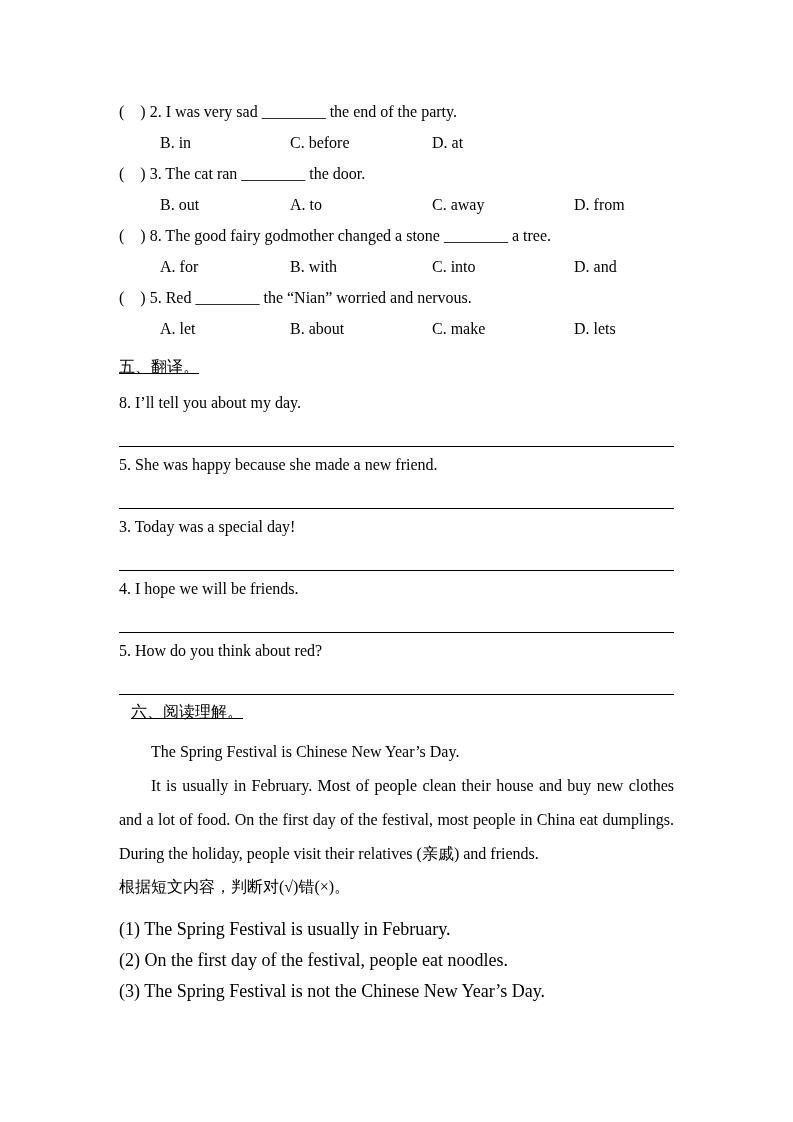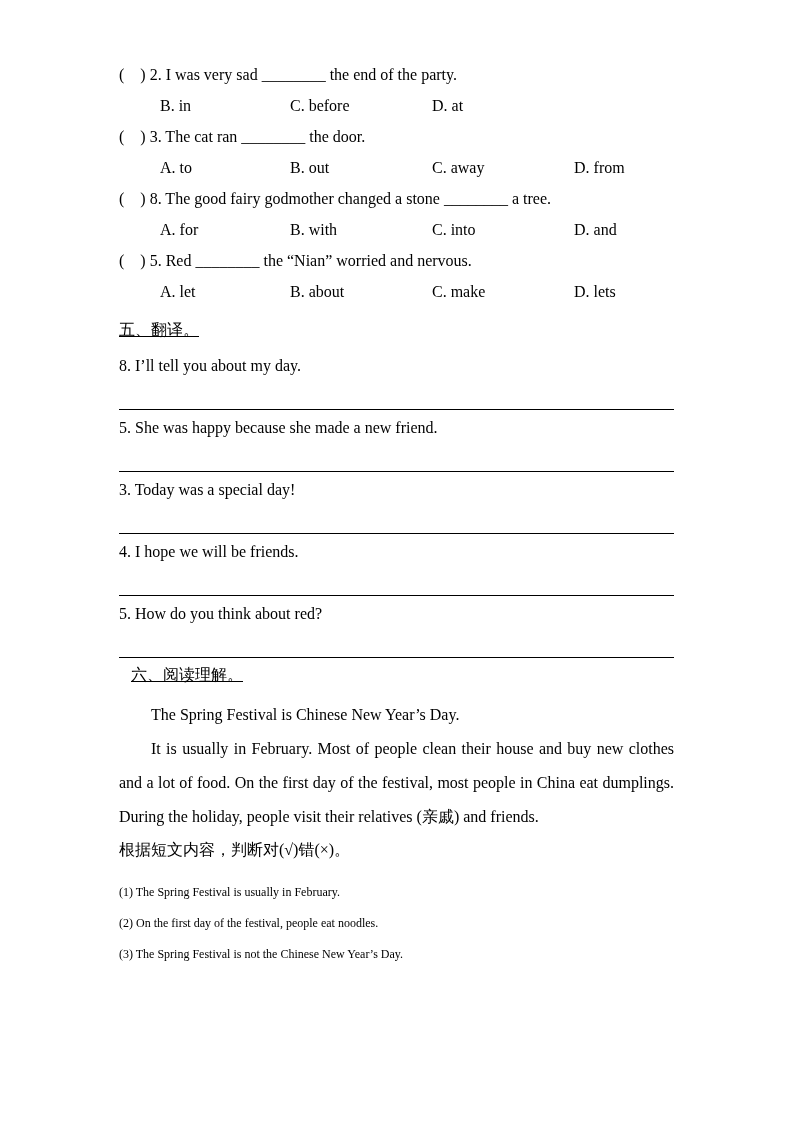--- a/index.html
+++ b/index.html
@@ -4,61 +4,61 @@
 <style>
   * { margin: 0; padding: 0; box-sizing: border-box; }
   html, body { background: #ffffff; }
   body {
     width: 793px; height: 1122px;
     font-family: "Liberation Serif", "DejaVu Serif", serif;
     color: #000000;
   }
   .page {
     width: 793px; height: 1122px;
-    padding: 59px 119px 0 119px;
+    padding: 96px 119px 0 119px;
     background: #ffffff;
     overflow: hidden;
   }
   .txt { font-size: 16px; line-height: 31px; white-space: pre-wrap; }
   .mc-options {
     display: grid;
     grid-template-columns: 130px 142px 142px 1fr;
     padding-left: 41px;
     font-size: 16px; line-height: 31px;
   }
   .sec-title { font-size: 16px; line-height: 31px; margin: 7px 0 5px 0; text-decoration: underline; }
   .t-item + .t-item { margin-top: 2px; }
   .t-blank { height: 29px; border-bottom: 1px solid #000; }
   .reading-title { margin: 1px 0 8px 12px; }
   .para {
     font-size: 16px; line-height: 34px;
     text-align: justify; text-indent: 32px;
   }
   .instruction { font-size: 16px; line-height: 31px; }
   .judge-list { margin-top: 12px; }
-  .judge-item { font-size: 12px; line-height: 31px; }
+  .judge-item { font-size: 18px; line-height: 31px; }
 </style>
 </head>
 <body>
 
 <div class="page">
 
   <section>
 
     <div class="txt">(　) 2. I was very sad ________ the end of the party.</div>
     <div class="mc-options">
       <span>B. in</span>
       <span>C. before</span>
       <span>D. at</span>
     </div>
 
     <div class="txt">(　) 3. The cat ran ________ the door.</div>
     <div class="mc-options">
+      <span>B. out</span>
       <span>A. to</span>
-      <span>B. out</span>
       <span>C. away</span>
       <span>D. from</span>
     </div>
 
     <div class="txt">(　) 8. The good fairy godmother changed a stone ________ a tree.</div>
     <div class="mc-options">
       <span>A. for</span>
       <span>B. with</span>
       <span>C. into</span>
       <span>D. and</span>

